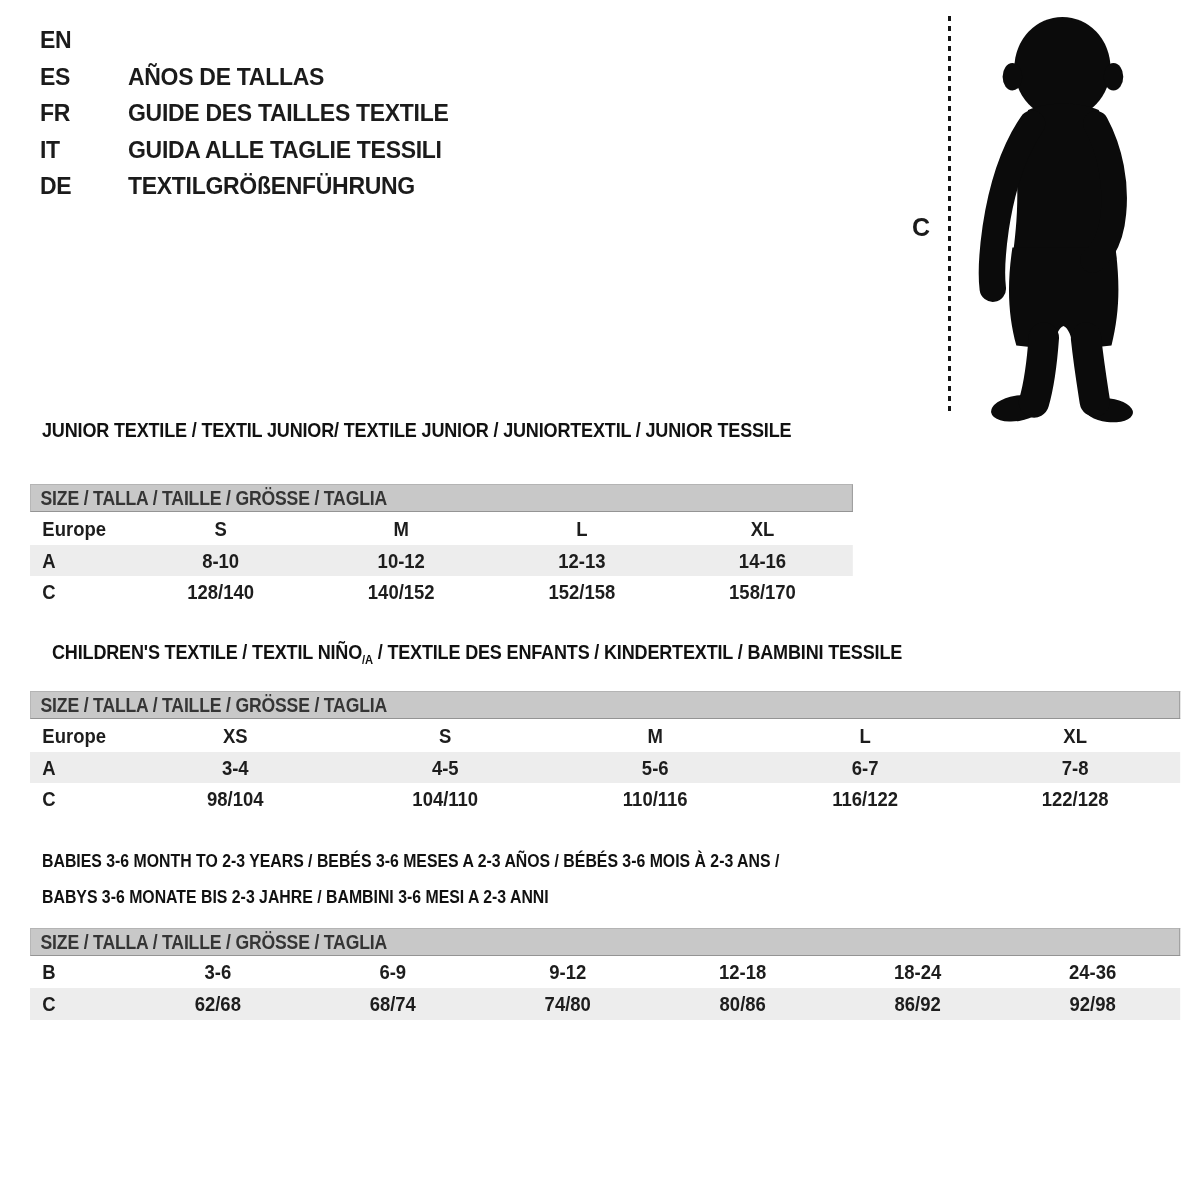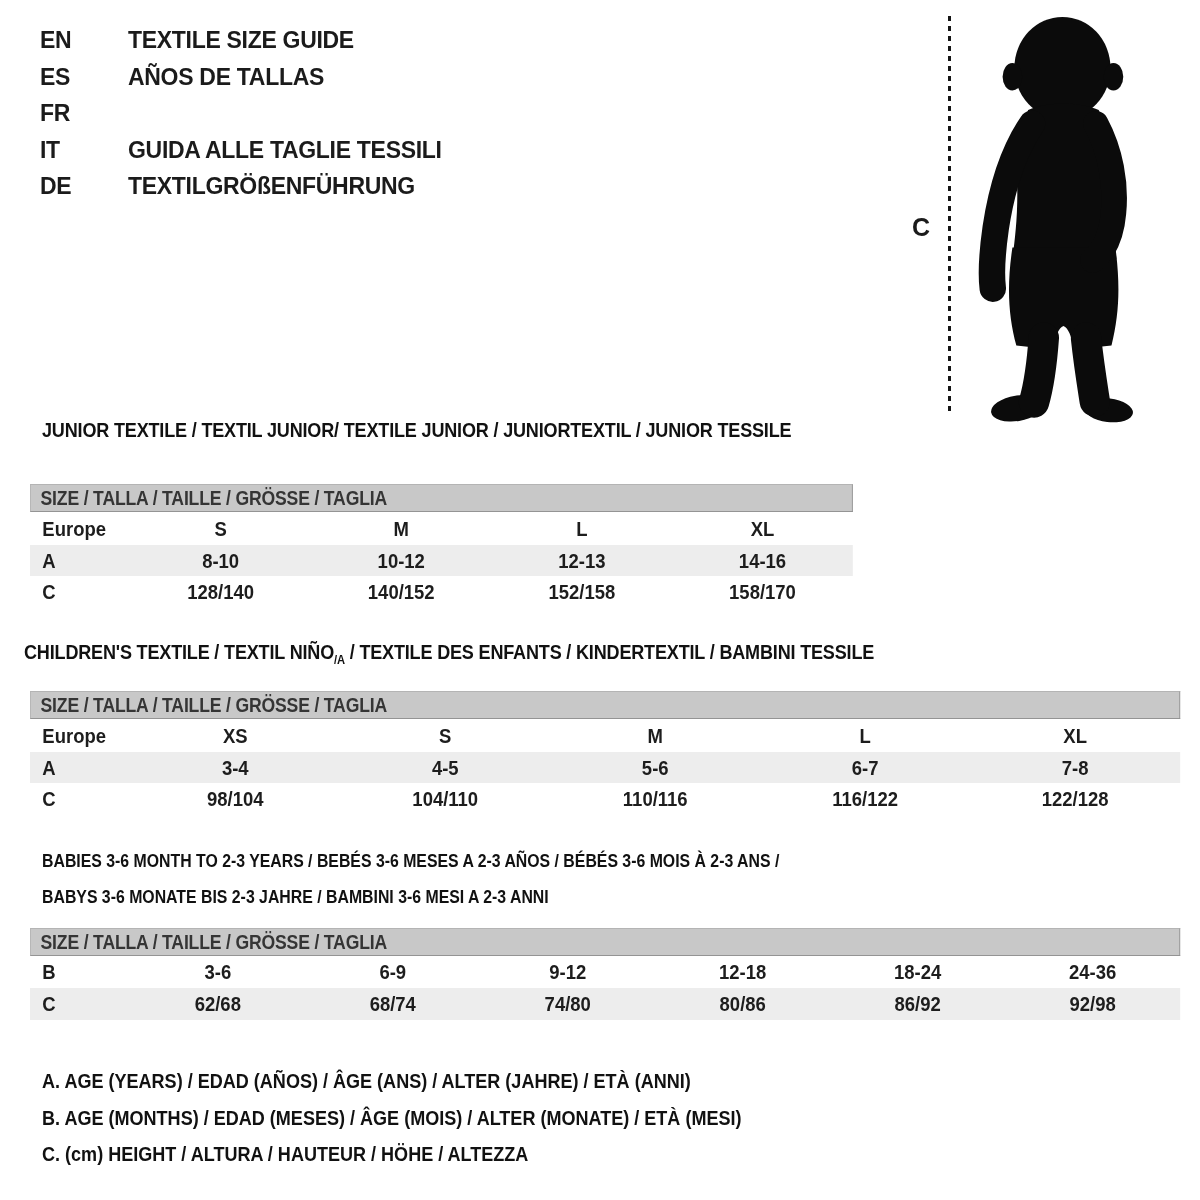--- a/index.html
+++ b/index.html
@@ -53,28 +53,28 @@
   .legend { position:absolute; left:42px; top:1063px; font-size:20.5px; line-height:36.5px; color:#111; }
 </style>
 </head>
 <body>
 
 <div class="canvas">
 
   <div class="lang-block">
     <div class="lang-row">
       <span class="lang-code">EN</span>
-      <span class="lang-title">TEXTILE SIZE GUIDE</span>
     </div>
     <div class="lang-row">
       <span class="lang-code">ES</span>
       <span class="lang-title">AÑOS DE TALLAS</span>
     </div>
     <div class="lang-row">
       <span class="lang-code">FR</span>
+      <span class="lang-title">GUIDE DES TAILLES TEXTILE</span>
     </div>
     <div class="lang-row">
       <span class="lang-code">IT</span>
       <span class="lang-title">GUIDA ALLE TAGLIE TESSILI</span>
     </div>
     <div class="lang-row">
       <span class="lang-code">DE</span>
       <span class="lang-title">TEXTILGRÖßENFÜHRUNG</span>
     </div>
   </div>
@@ -122,21 +122,21 @@
     </div>
     <div class="trow r-plain">
       <span class="lbl">C</span>
       <span class="cell">128/140</span>
       <span class="cell">140/152</span>
       <span class="cell">152/158</span>
       <span class="cell">158/170</span>
     </div>
   </div>
 
-  <div class="sec-title" style="left:24px; top:640px;">
+  <div class="sec-title" style="left:52px; top:640px;">
     <span class="cond"><span>CHILDREN'S TEXTILE / TEXTIL NIÑO</span><sub class="small">/A</sub><span> / TEXTILE DES ENFANTS / KINDERTEXTIL / BAMBINI TESSILE</span></span>
   </div>
   <div class="stable t-children">
     <div class="bar">
       <span>SIZE / TALLA / TAILLE / GRÖSSE / TAGLIA</span>
     </div>
     <div class="trow r-europe">
       <span class="lbl">Europe</span>
       <span class="cell">XS</span>
       <span class="cell">S</span>
@@ -183,19 +183,14 @@
       <span class="lbl">C</span>
       <span class="cell">62/68</span>
       <span class="cell">68/74</span>
       <span class="cell">74/80</span>
       <span class="cell">80/86</span>
       <span class="cell">86/92</span>
       <span class="cell">92/98</span>
     </div>
   </div>
 
-  <div class="legend">
-    <span class="cond">A. AGE (YEARS) / EDAD (AÑOS) / ÂGE (ANS) / ALTER (JAHRE) / ETÀ (ANNI)</span>
-    <span class="cond">B. AGE (MONTHS) / EDAD (MESES) / ÂGE (MOIS) / ALTER (MONATE) / ETÀ (MESI)</span>
-    <span class="cond">C. (cm) HEIGHT / ALTURA / HAUTEUR / HÖHE / ALTEZZA</span>
-  </div>
 
 </div>
 
 </body></html>

